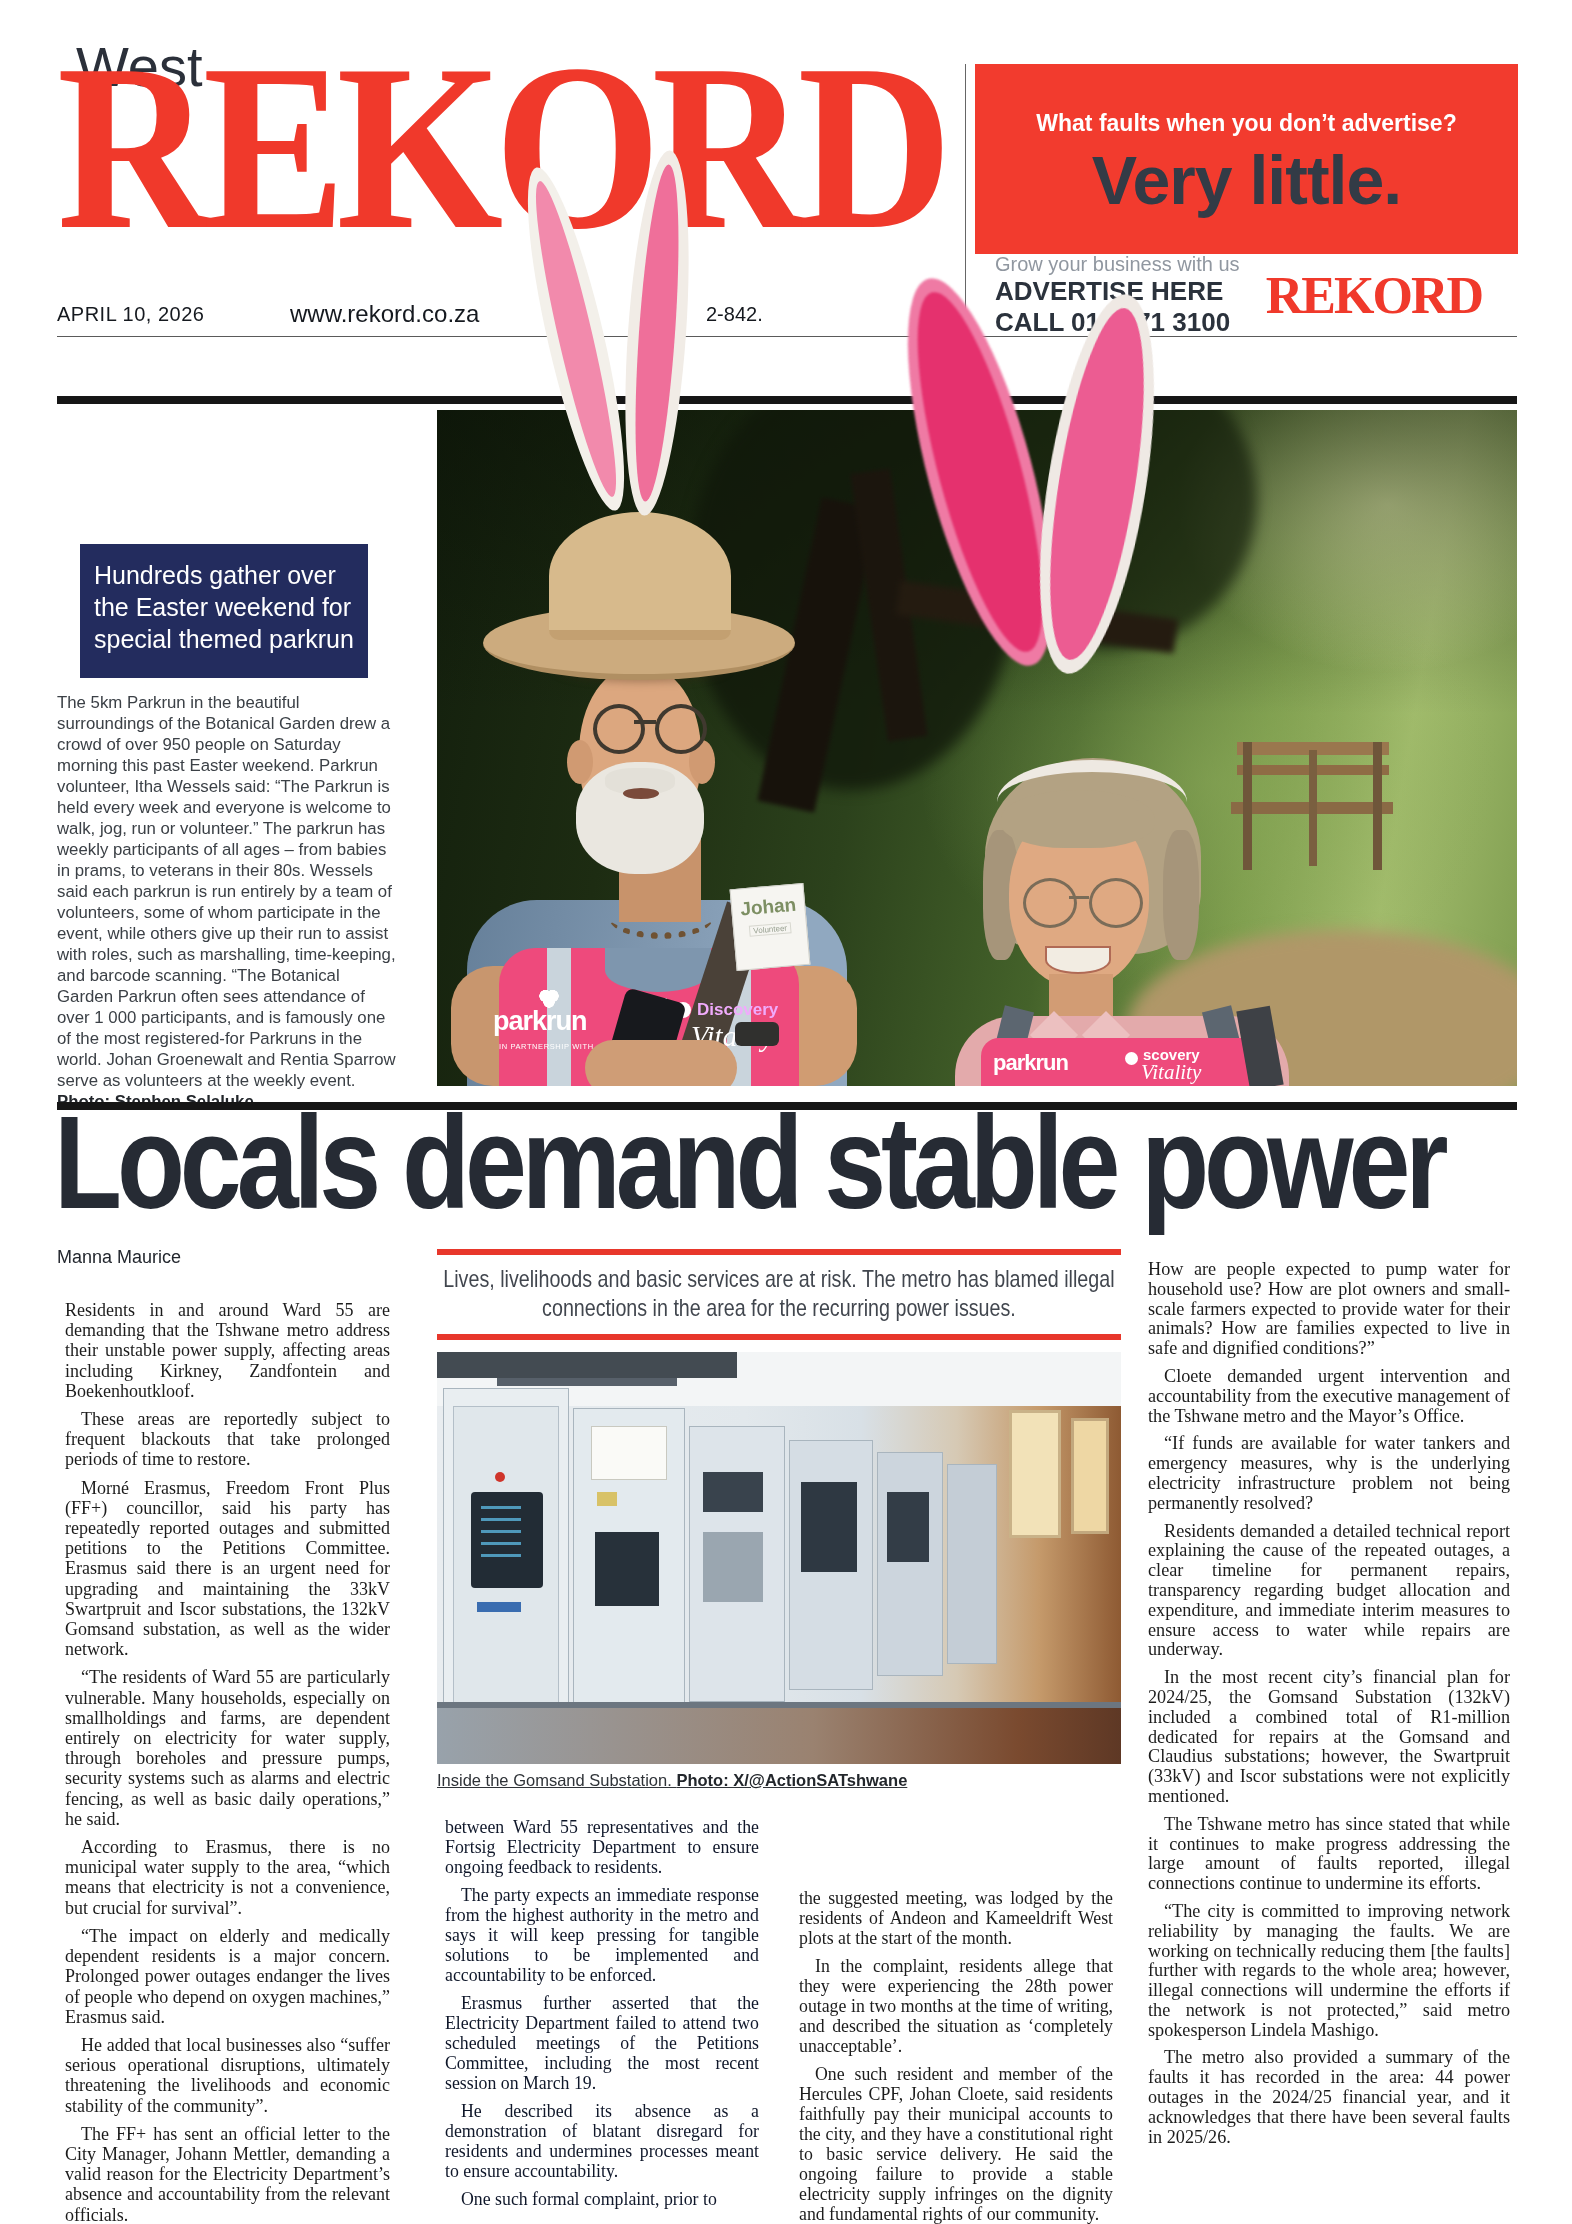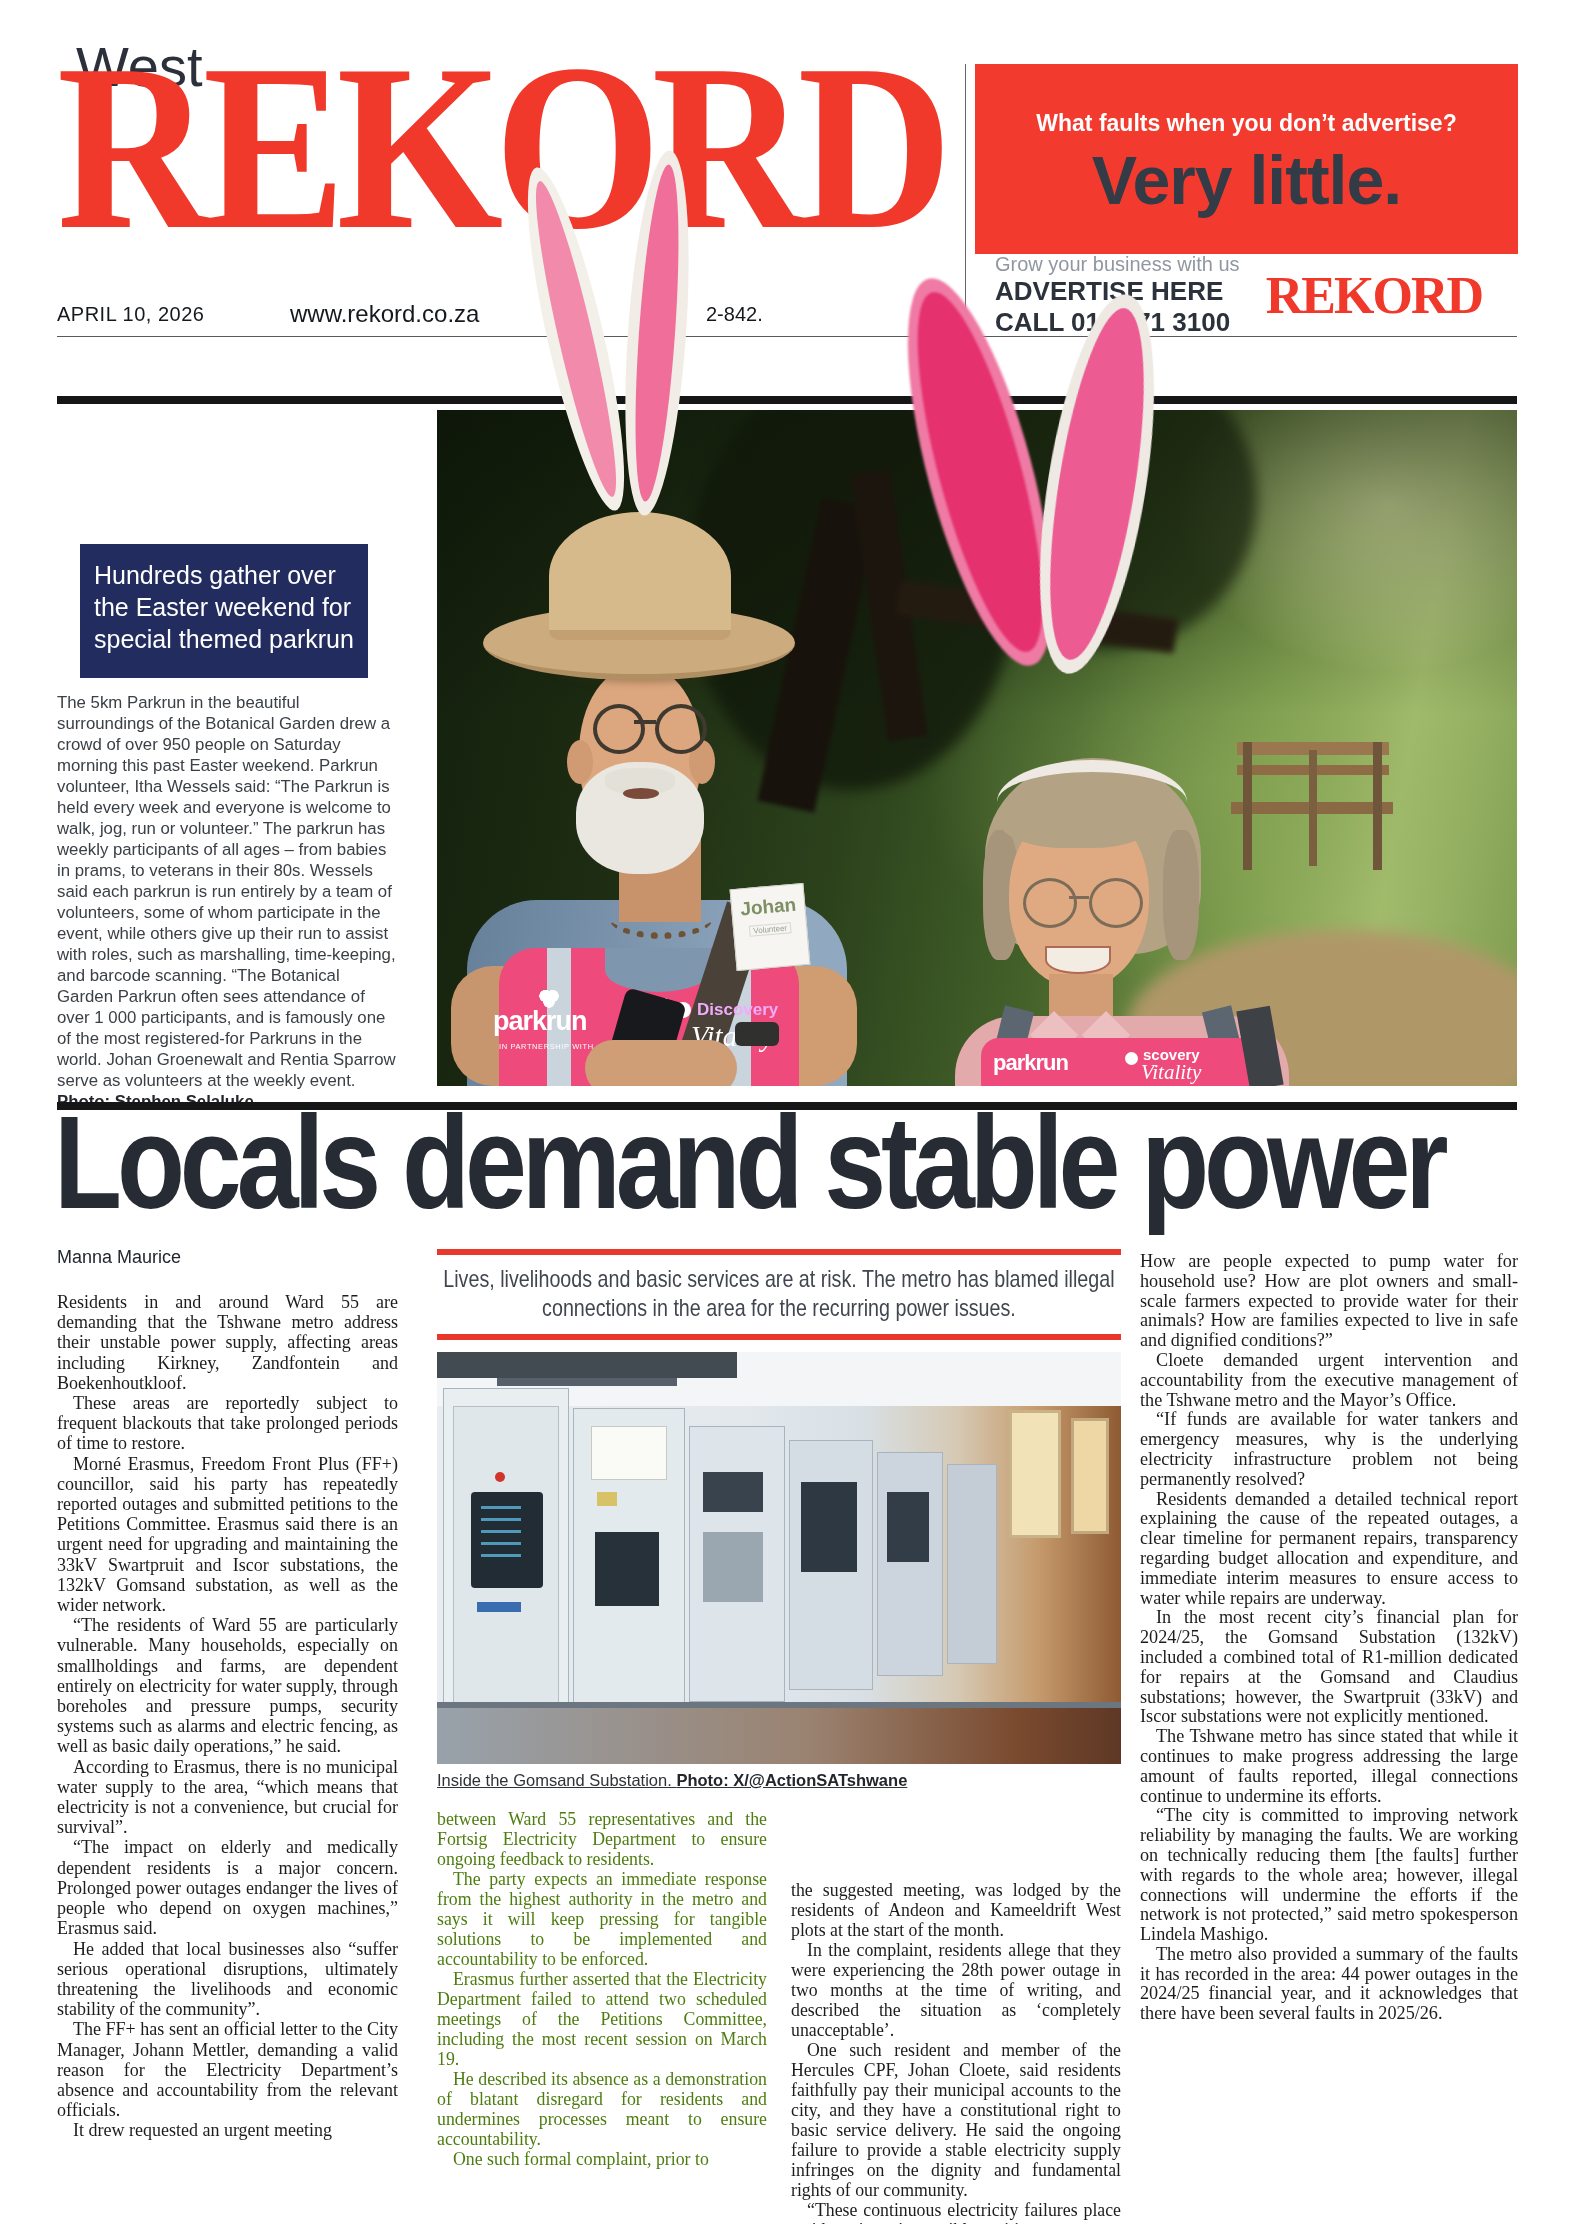--- a/index.html
+++ b/index.html
@@ -134,24 +134,24 @@
   
   .headline{left:54px;top:1094px;font-size:131px;font-weight:bold;line-height:1.05;color:#262b34;
       letter-spacing:-6px;transform:scaleX(.85);transform-origin:left top;white-space:nowrap;}
   .byline{left:57px;top:1247px;font-size:18px;color:#23272e;}
   .standfirst{left:437px;top:1249px;width:684px;border-top:6px solid #e8372b;border-bottom:6px solid #e8372b;
       padding:9px 0 12px;box-sizing:border-box;overflow:hidden;}
   .standfirst-in{width:834px;transform:scaleX(.82);transform-origin:left top;
       font-size:24px;line-height:29px;color:#41464e;text-align:center;}
 
   .serifcol{font-family:"Liberation Serif","DejaVu Serif",serif;text-align:justify;overflow:hidden;}
-  .serifcol p{margin:0;}
+  .serifcol p{margin:8px;}
   .serifcol p + p{text-indent:16px;}
   .col1{left:57px;top:1292px;width:341px;height:930px;font-size:18px;line-height:20.2px;color:#1c1c1c;}
-  .col2{left:437px;top:1809px;width:330px;height:415px;font-size:17.8px;line-height:20px;color:#4d7c0f;}
+  .col2{left:437px;top:1809px;width:330px;height:415px;font-size:17.8px;line-height:20px;color:#0f172a;}
   .col3{left:791px;top:1880px;width:330px;height:415px;font-size:17.8px;line-height:20px;color:#1c1c1c;}
   .col4{left:1140px;top:1252px;width:378px;height:972px;font-size:18.2px;line-height:19.8px;color:#1c1c1c;}
 
   
   .sub{left:437px;top:1352px;width:684px;height:412px;overflow:hidden;background:#dfe5ea;}
   .s-bg{position:absolute;inset:0;background:linear-gradient(to right,#e9edf0 0%,#e2e8ec 45%,#d8e0e6 62%,#d6c9b4 76%,#c59a6b 88%,#8e5a33 100%);}
   .s-ceil{left:0;top:0;width:684px;height:54px;background:#f3f5f6;}
   .s-duct{left:0;top:0;width:300px;height:26px;background:#434b52;}
   .s-duct2{left:60px;top:26px;width:180px;height:8px;background:#57606a;}
   .s-cab{position:absolute;border:1px solid #a9b5be;box-sizing:border-box;}

